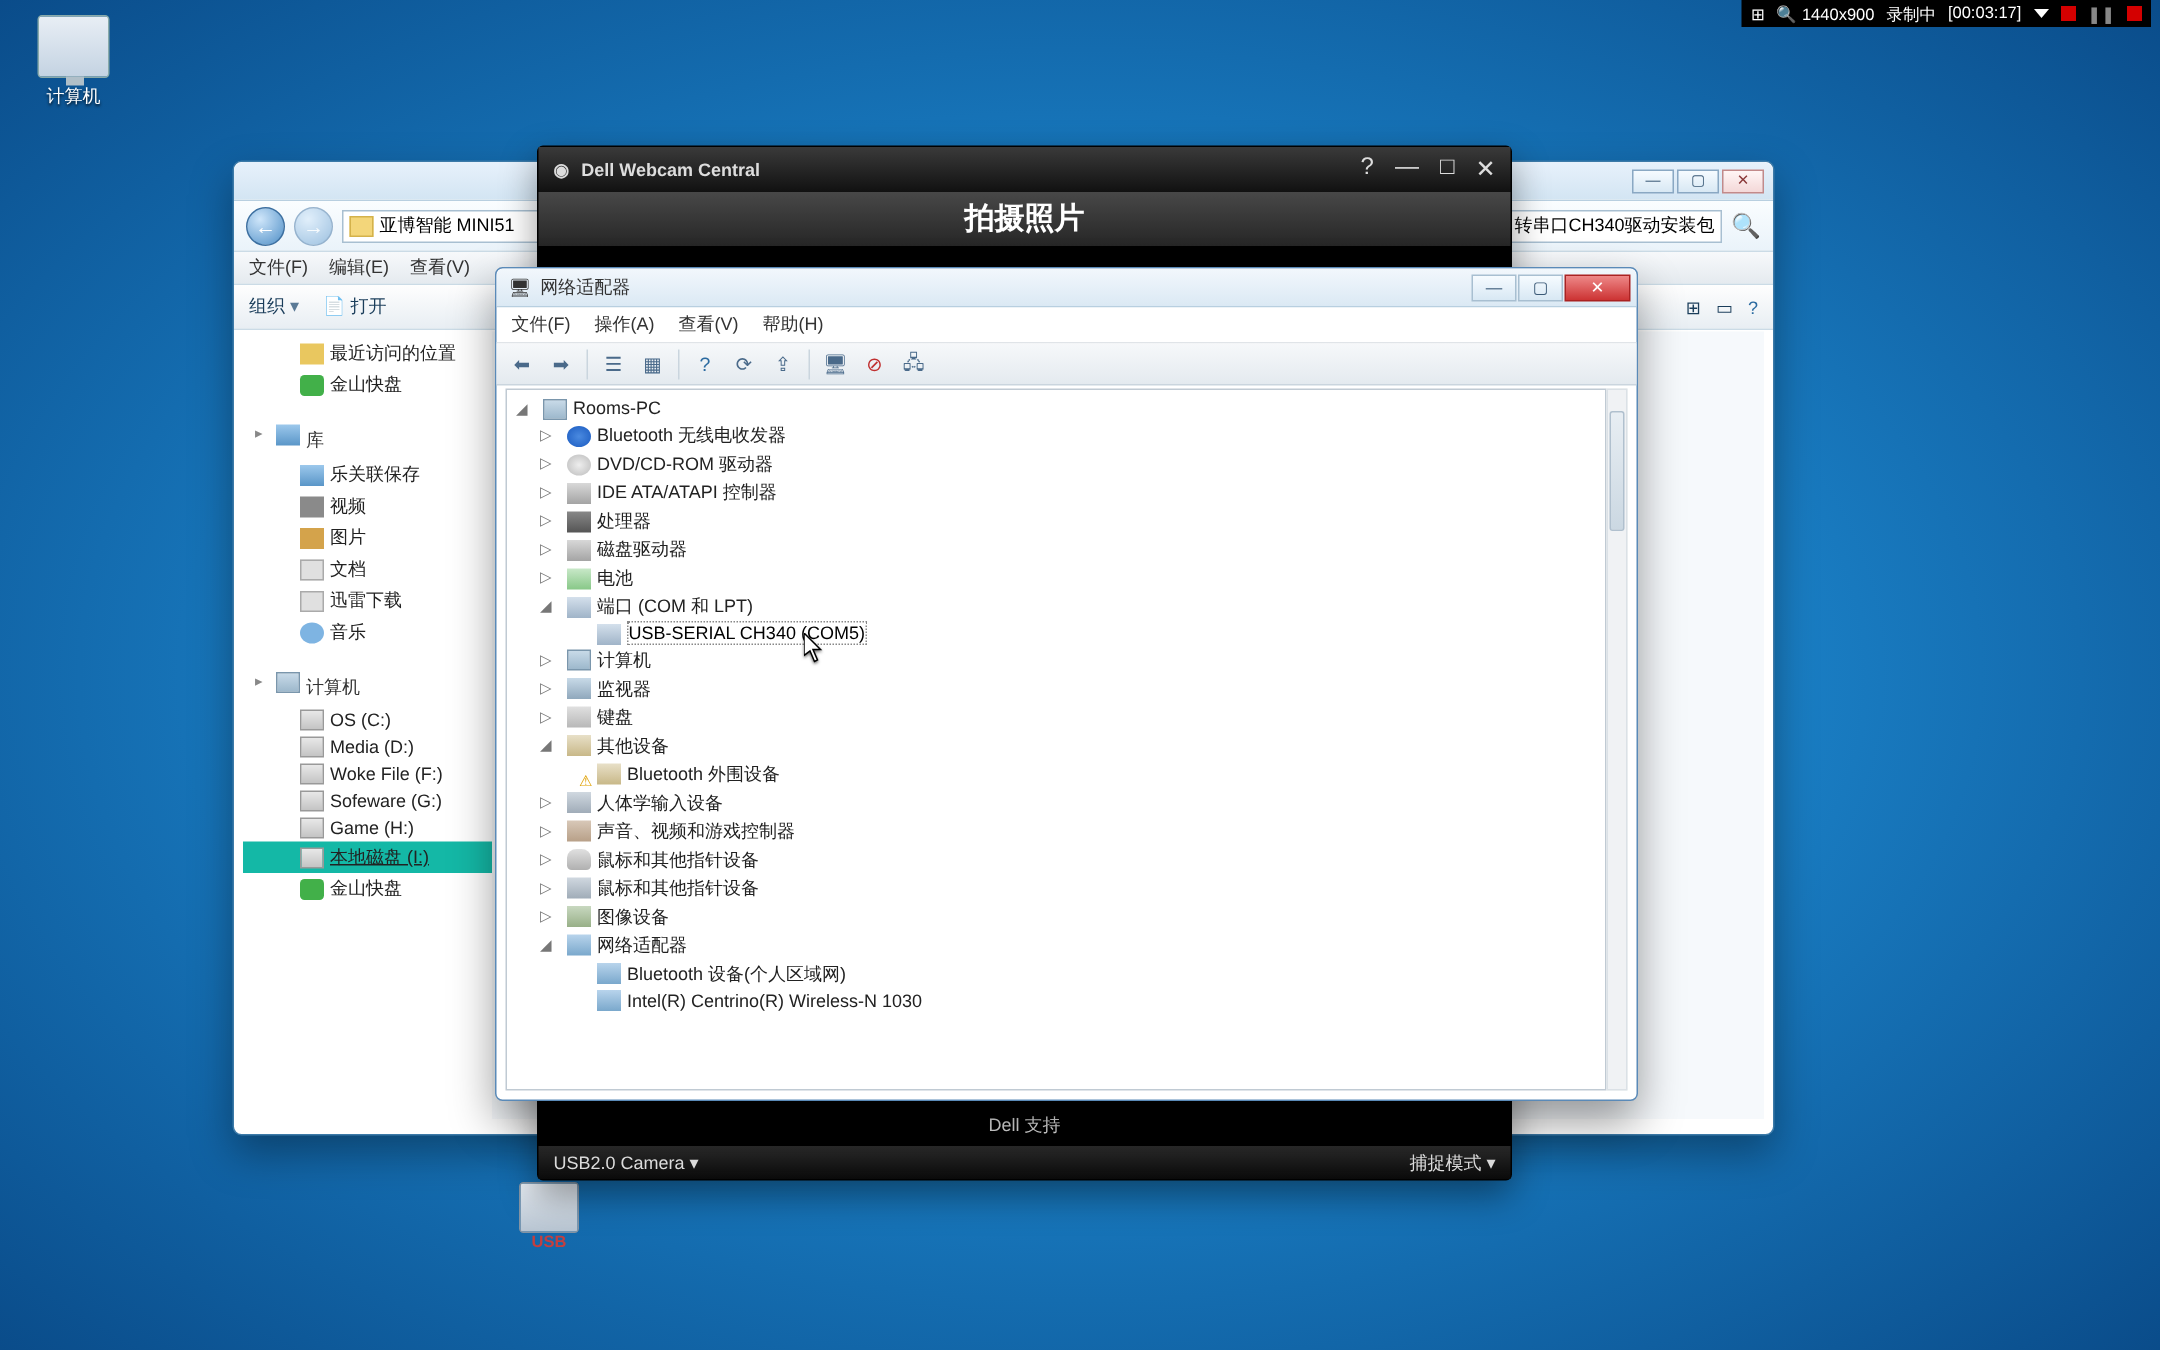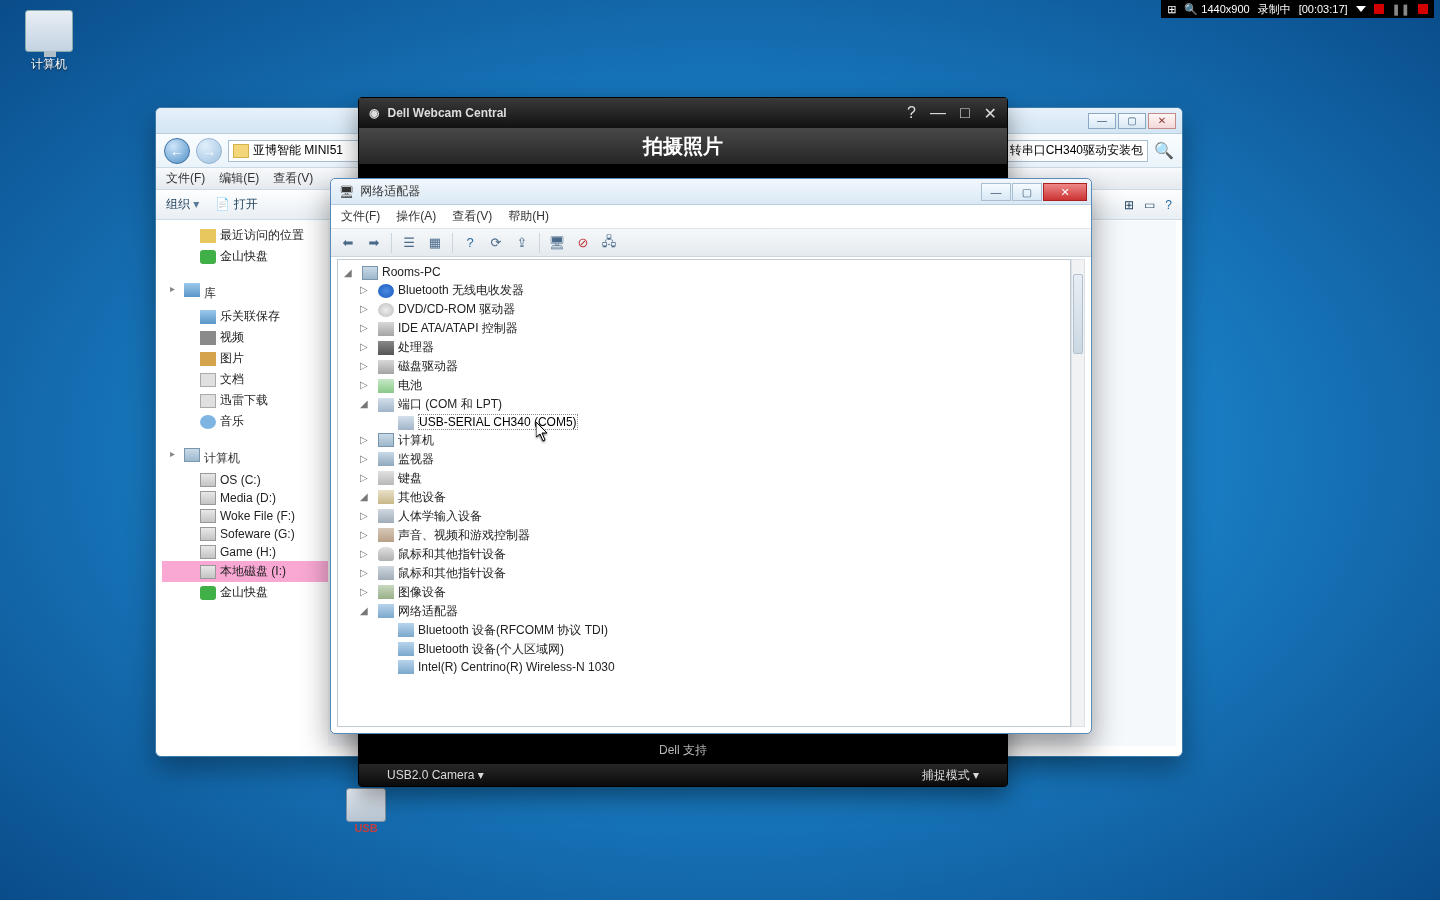--- a/index.html
+++ b/index.html
@@ -32,21 +32,21 @@
 .explorer-menu { height:22px; background:linear-gradient(#f7f9fb,#e5eaef); border-bottom:1px solid #cbdbe6; display:flex; align-items:center; gap:14px; padding:0 10px; font-size:12px; color:#333; }
 .explorer-tools { height:30px; background:linear-gradient(#fefefe,#e8eef3); border-bottom:1px solid #cbdbe6; display:flex; align-items:center; gap:18px; padding:0 10px; font-size:12px; color:#1a3d5a; justify-content:space-between; }
 .explorer-tools .lft { display:flex; gap:16px; align-items:center; }
 .toolbtn::after { content:" ▾"; color:#5a7a96; }
 
 .sidebar { position:absolute; top:113px; left:6px; width:166px; bottom:6px; background:#fff; overflow:hidden; font-size:12px; }
 .sidebar .grp { padding: 4px 0 10px; }
 .sidebar .hd { padding:2px 6px 4px 22px; position:relative; color:#333; }
 .sidebar .hd::before { content:"▸"; position:absolute; left:8px; color:#888; font-size:10px; }
 .sidebar .itm { padding:2px 6px 2px 38px; color:#222; position:relative; display:flex; align-items:center; gap:4px; }
-.sidebar .itm.sel { background:#f9a8d4; }
+.sidebar .itm.sel { background:#14b8a6;text-decoration:underline; }
 .ic-s { width:16px; height:14px; display:inline-block; flex-shrink:0; }
 .ic-fav { background:#e9c75f; }
 .ic-green { background:#42b049; border-radius:3px; }
 .ic-lib { background:linear-gradient(#9cc8ec,#5a96c8); }
 .ic-vid { background:#8a8a8a; }
 .ic-pic { background:#d4a34b; }
 .ic-doc { background:#e0e0e0; border:1px solid #aaa; }
 .ic-mus { background:#7eb4e2; border-radius:50%; }
 .ic-drv { background:linear-gradient(#e8e8e8,#c4c4c4); border:1px solid #999; }
 
@@ -59,21 +59,21 @@
 
 
 .webcam { position:absolute; top:97px; left:358px; width:650px; height:690px; background:#000; border:1px solid #000; border-radius:4px; z-index:15; box-shadow:0 10px 24px rgba(0,0,0,.4); }
 .webcam-hdr { height:30px; background:linear-gradient(#3a3a3a,#111); display:flex; align-items:center; justify-content:space-between; padding:0 10px; color:#ddd; font-size:12px; }
 .webcam-hdr .t { display:flex; align-items:center; gap:8px; font-weight:bold; }
 .webcam-hdr .btns { display:flex; gap:14px; font-size:16px; }
 .webcam-tabs { height:36px; display:flex; background:linear-gradient(#333,#111); }
 .webcam-tabs .tab { flex:1; text-align:center; line-height:36px; color:#ddd; font-size:20px; font-weight:bold; }
 .webcam-tabs .tab.active { background:linear-gradient(#484848,#262626); color:#fff; }
 .webcam-foot { position:absolute; bottom:26px; left:0; right:0; height:18px; text-align:center; color:#ddd; font-size:12px; }
-.webcam-bar { position:absolute; bottom:0; left:0; right:0; height:22px; background:linear-gradient(#2a2a2a,#0a0a0a); display:flex; align-items:center; justify-content:space-between; padding:0 28px; color:#ddd; font-size:12px; }
+.webcam-bar { position:absolute; bottom:0; left:0; right:0; height:22px; background:linear-gradient(#2a2a2a,#0a0a0a); display:flex; align-items:center; justify-content:space-between; padding:0 10px; color:#ddd; font-size:12px; }
 
 
 .devmgr { position:absolute; top:178px; left:330px; width:762px; height:556px; background:#fff; border:1px solid #5a8ab8; border-radius:5px; z-index:30; box-shadow:0 14px 30px rgba(0,0,0,.4); }
 .devmgr-hdr { height:26px; background:linear-gradient(#f2f7fc,#dbe9f4); border-bottom:1px solid #b8cfe0; display:flex; align-items:center; justify-content:space-between; padding:0 4px 0 8px; border-radius:5px 5px 0 0; }
 .devmgr-hdr .t { font-size:12px; color:#333; display:flex; align-items:center; gap:6px; }
 .devmgr-hdr .btns { display:flex; gap:1px; }
 .dmbtn { width:30px; height:18px; border:1px solid #a8bfd1; background:linear-gradient(#f6fbff,#d8e8f4); font-size:11px; text-align:center; line-height:16px; color:#3b5a77; cursor:pointer; }
 .dmbtn.close { background:linear-gradient(#e88,#c33); color:#fff; border-color:#a22; width:44px; }
 .devmgr-menu { height:24px; border-bottom:1px solid #e0e4e8; display:flex; align-items:center; gap:16px; padding:0 10px; font-size:12px; color:#333; }
 .devmgr-tools { height:28px; border-bottom:1px solid #cad5de; background:linear-gradient(#f6f8fa,#e4eaef); display:flex; align-items:center; gap:4px; padding:0 6px; }
@@ -356,27 +356,27 @@
     <div class="node lvl1"><span class="ex">▷</span><span class="ic ic-hd"></span><span>IDE ATA/ATAPI 控制器</span></div>
     <div class="node lvl1"><span class="ex">▷</span><span class="ic ic-chip"></span><span>处理器</span></div>
     <div class="node lvl1"><span class="ex">▷</span><span class="ic ic-hd"></span><span>磁盘驱动器</span></div>
     <div class="node lvl1"><span class="ex">▷</span><span class="ic ic-bat"></span><span>电池</span></div>
     <div class="node lvl1"><span class="ex">◢</span><span class="ic ic-port"></span><span>端口 (COM 和 LPT)</span></div>
     <div class="node lvl2"><span class="ic ic-port"></span><span class="selnode"><span class="txt">USB-SERIAL CH340 (COM5)</span></span></div>
     <div class="node lvl1"><span class="ex">▷</span><span class="ic ic-pc"></span><span>计算机</span></div>
     <div class="node lvl1"><span class="ex">▷</span><span class="ic ic-mon"></span><span>监视器</span></div>
     <div class="node lvl1"><span class="ex">▷</span><span class="ic ic-kb"></span><span>键盘</span></div>
     <div class="node lvl1"><span class="ex">◢</span><span class="ic ic-oth"></span><span>其他设备</span></div>
+    <div class="node lvl2"><span class="ic ic-oth ic-warn"></span><span>Bluetooth 外围设备</span></div>
     <div class="node lvl1"><span class="ex">▷</span><span class="ic ic-usb"></span><span>人体学输入设备</span></div>
     <div class="node lvl1"><span class="ex">▷</span><span class="ic ic-snd"></span><span>声音、视频和游戏控制器</span></div>
     <div class="node lvl1"><span class="ex">▷</span><span class="ic ic-mouse"></span><span>鼠标和其他指针设备</span></div>
     <div class="node lvl1"><span class="ex">▷</span><span class="ic ic-usb"></span><span>鼠标和其他指针设备</span></div>
     <div class="node lvl1"><span class="ex">▷</span><span class="ic ic-img"></span><span>图像设备</span></div>
     <div class="node lvl1"><span class="ex">◢</span><span class="ic ic-net"></span><span>网络适配器</span></div>
-    <div class="node lvl2"><span class="ic ic-net"></span><span>Bluetooth 设备(RFCOMM 协议 TDI)</span></div>
     <div class="node lvl2"><span class="ic ic-net"></span><span>Bluetooth 设备(个人区域网)</span></div>
     <div class="node lvl2"><span class="ic ic-net"></span><span>Intel(R) Centrino(R) Wireless-N 1030</span></div>
   </div>
   <div class="t-scrollbar">
       <div class="thumb"></div>
     </div>
 </div>
 
 <div class="cursor-arrow" style="top:422px; left:536px;">
   <svg width="14" height="20" viewBox="0 0 14 20">

